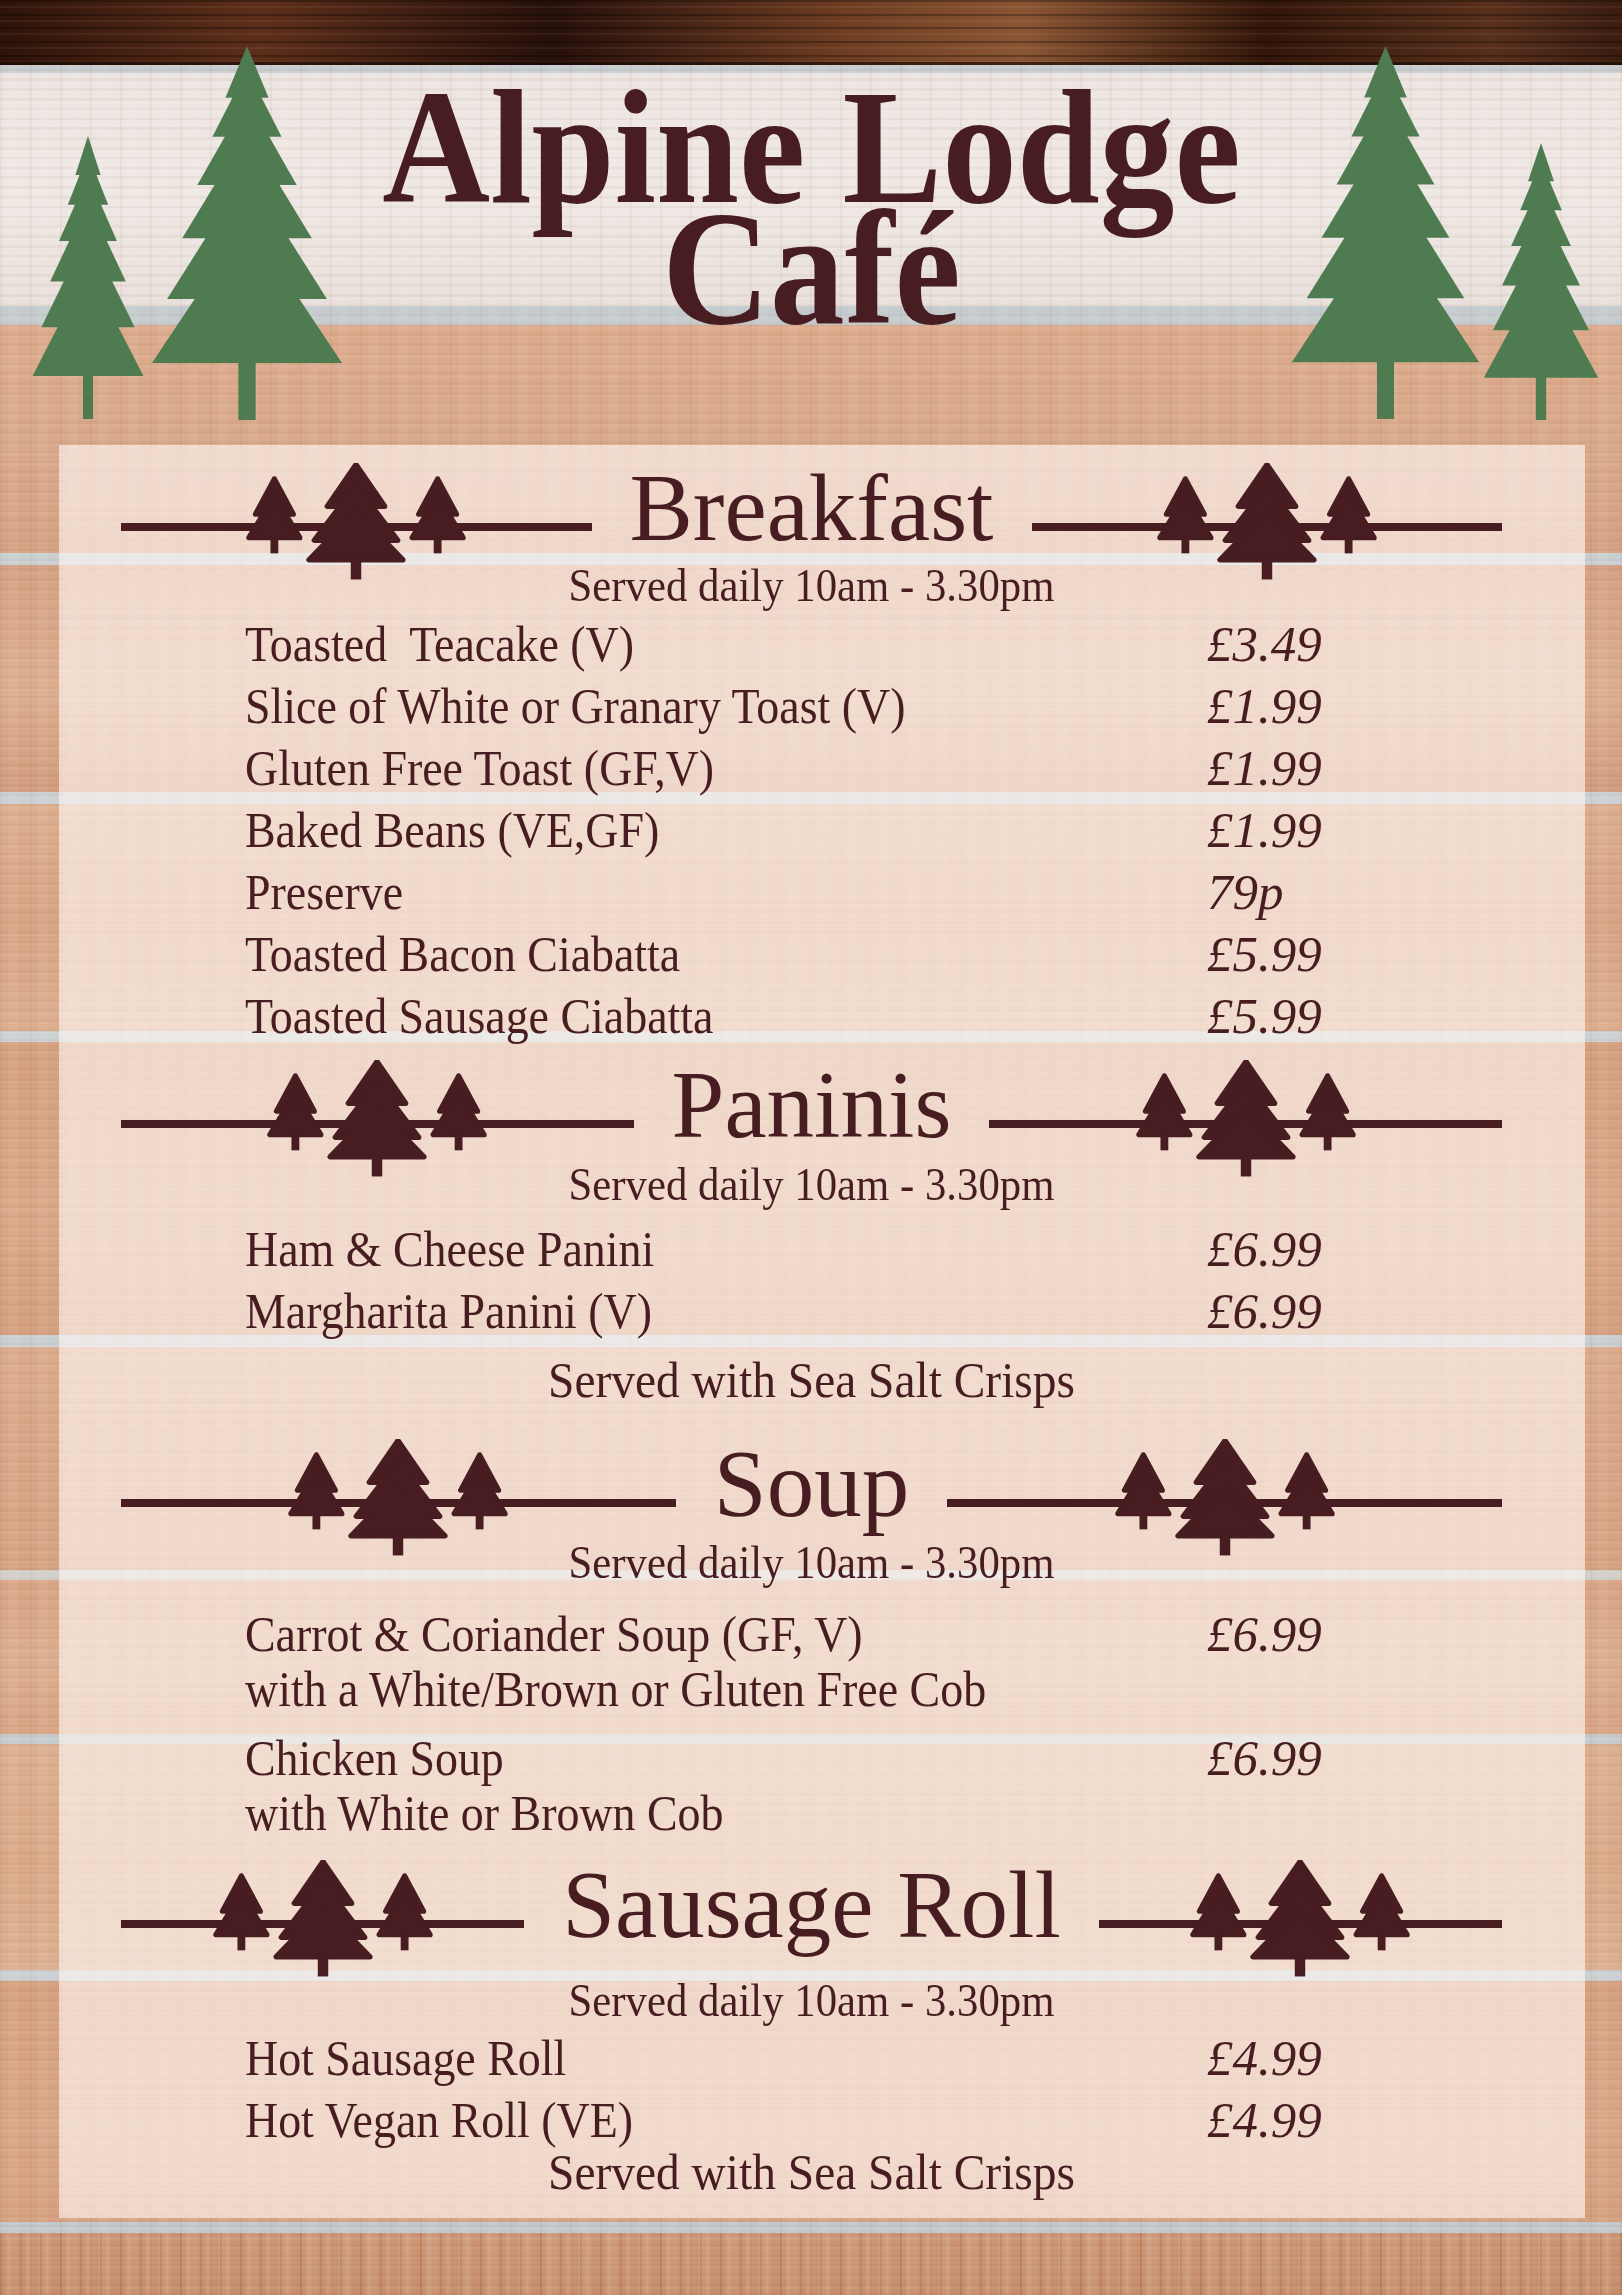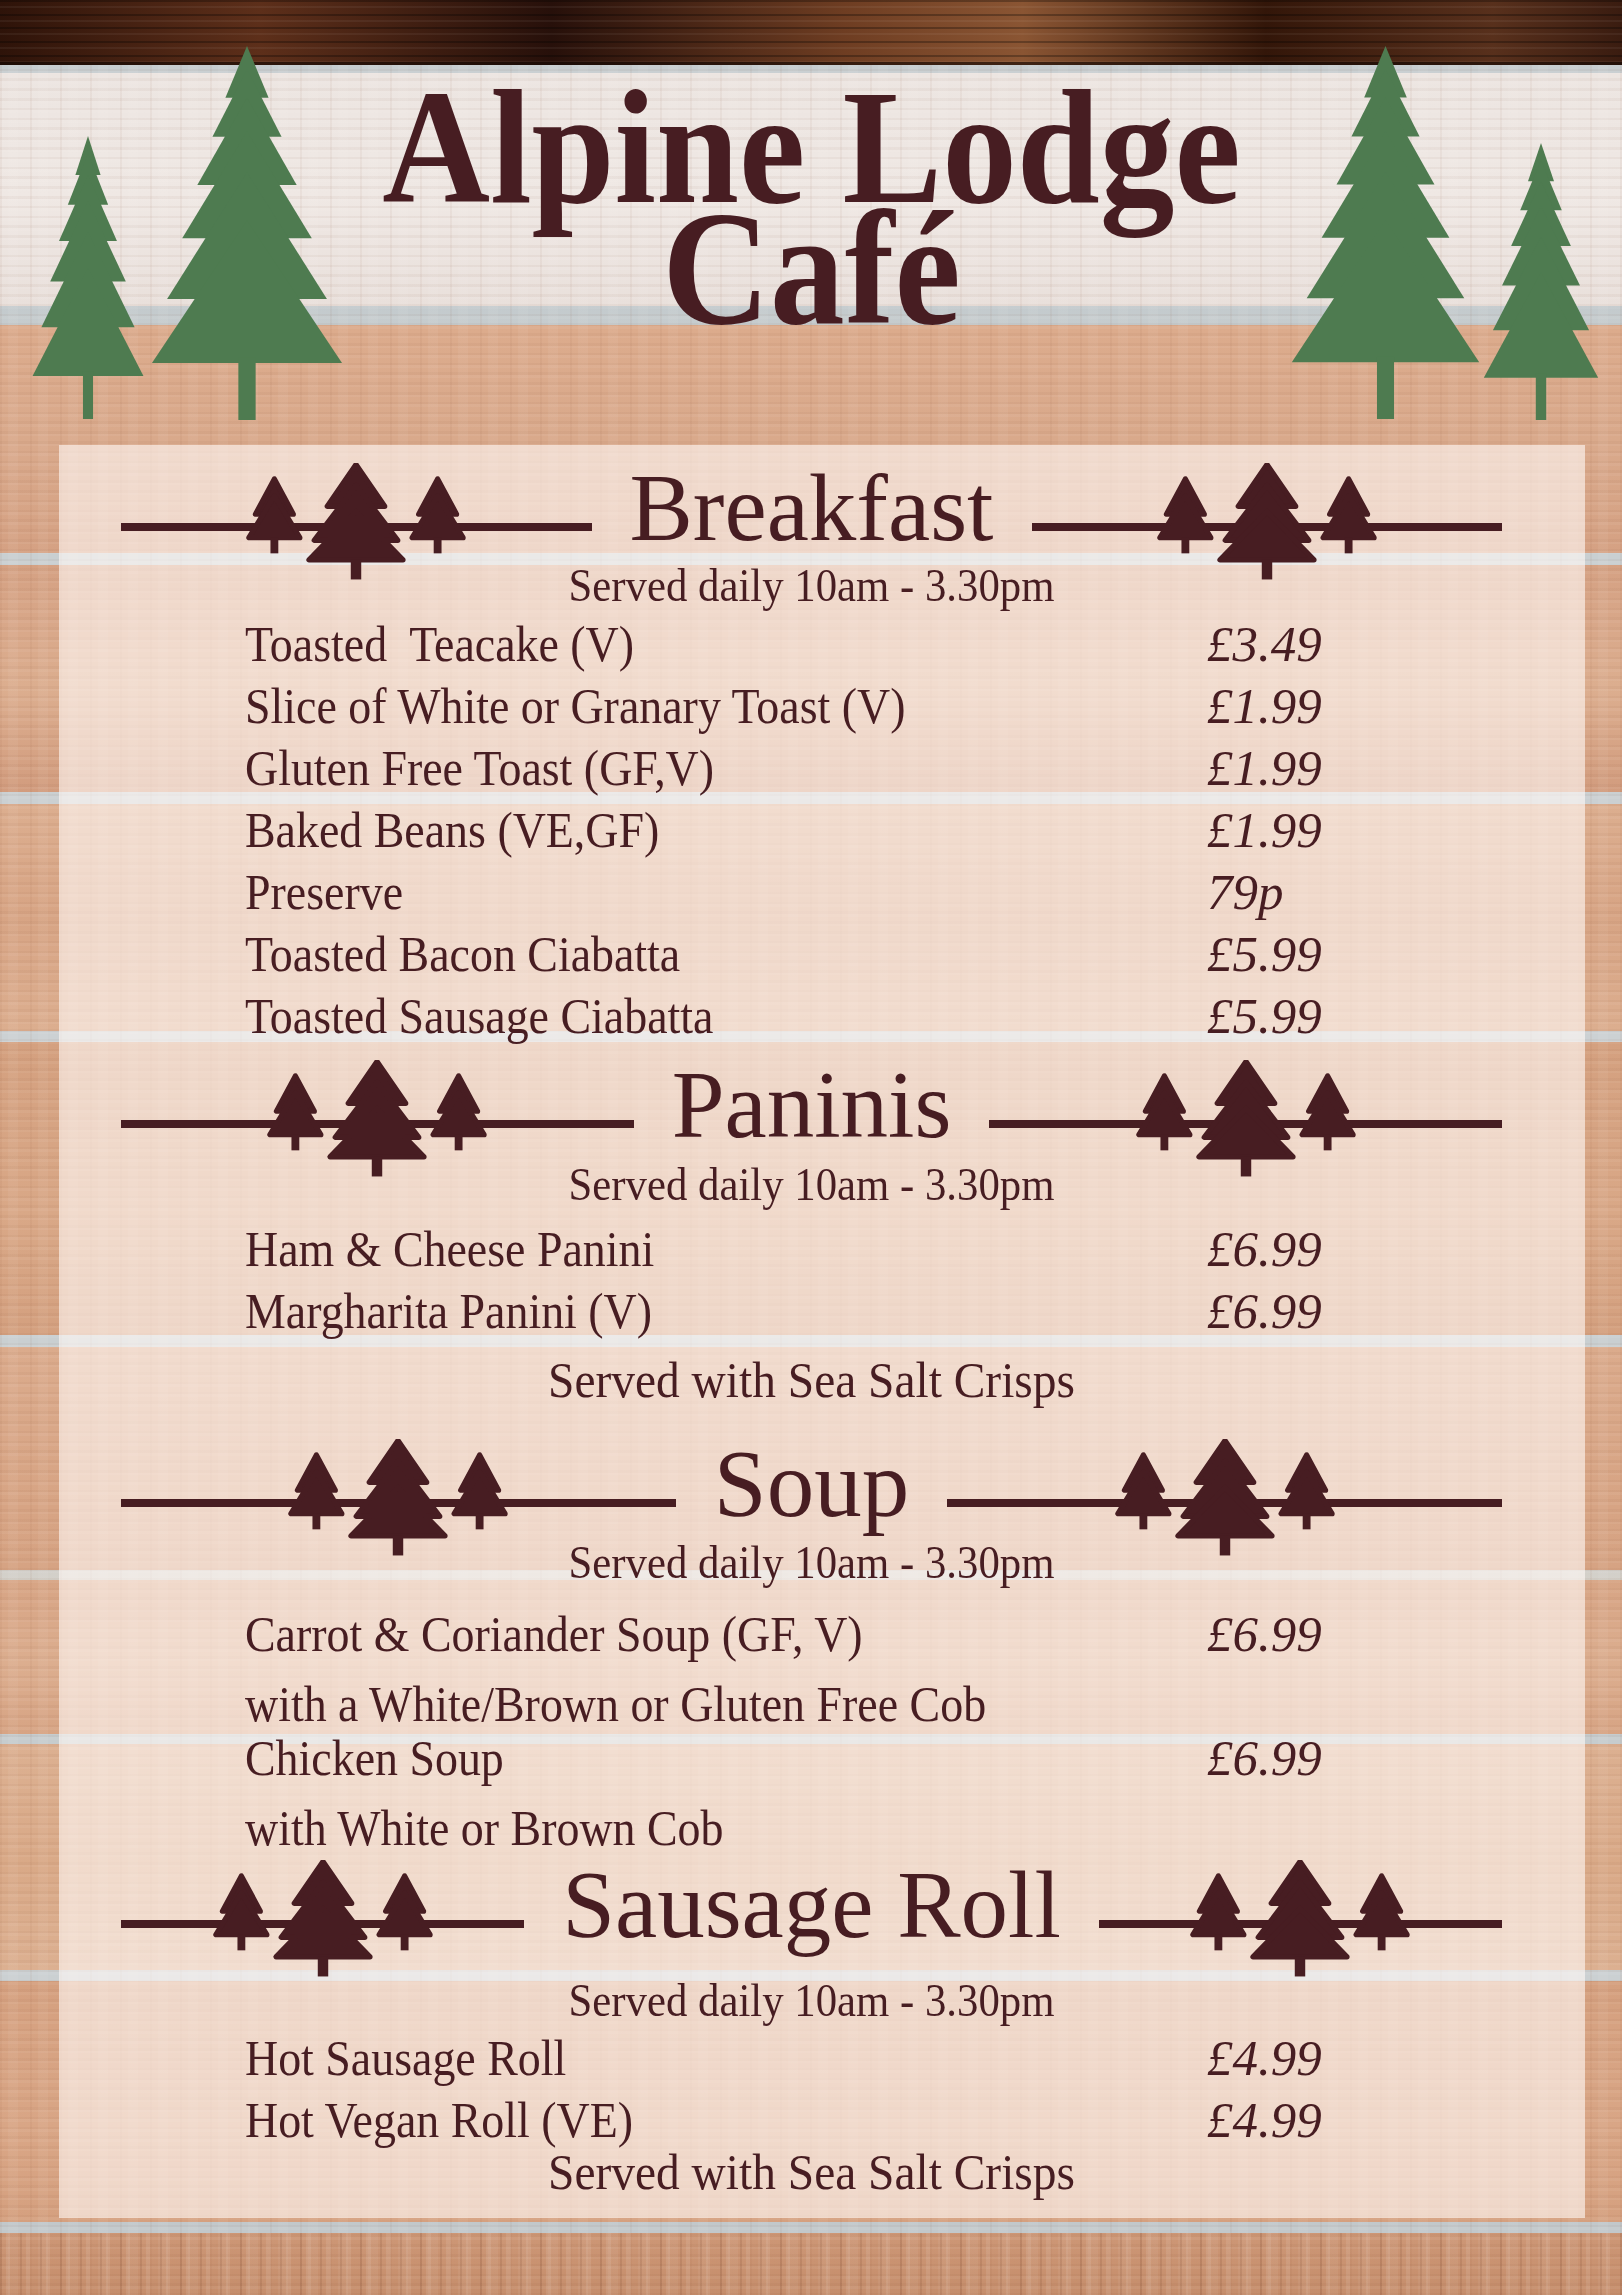--- a/index.html
+++ b/index.html
@@ -46,33 +46,33 @@
   .panel{position:absolute;left:59px;top:445px;width:1526px;height:1773px;background:rgba(255,249,246,.62);}
 
   
   .pine{position:absolute;color:#4e7b50;}
 
   
   .title-line{position:absolute;left:0;width:1623px;text-align:center;font-weight:bold;
     font-size:164px;line-height:164px;white-space:nowrap;transform:scaleX(.91);}
 
   
-  .divider{position:absolute;left:121px;right:121px;height:93px;display:flex;align-items:center;justify-content:space-between;gap:38px;}
+  .divider{position:absolute;left:121px;right:121px;height:93px;display:flex;align-items:center;justify-content:flex-end;gap:38px;}
   .sec-word{font-size:95px;line-height:93px;white-space:nowrap;}
   .deco{flex:1;height:8.5px;background:#471d22;position:relative;top:18.3px;}
   .deco svg{position:absolute;left:50%;top:50%;margin-left:-111px;margin-top:-64px;color:#471d22;}
 
   
   .subtitle{position:absolute;left:0;width:1623px;text-align:center;font-size:46px;line-height:46px;
     white-space:nowrap;transform:scaleX(.93);}
 
   
   .rows{position:absolute;left:0;width:1458px;}
   .row{position:relative;height:62px;}
-  .row.r75{height:49px;margin-top:15px;}
+  .row.r75{height:49px;}
   .nm{position:absolute;left:245px;top:0;line-height:62px;font-size:51px;white-space:pre;
     transform:scaleX(.9);transform-origin:0 50%;}
   .r75 .nm{line-height:49px;}
   .pr{position:absolute;left:1207px;top:0;line-height:62px;font-size:51px;white-space:nowrap;font-style:italic;}
   .ctr{position:absolute;left:0;width:1623px;top:0;line-height:62px;font-size:51px;text-align:center;
     white-space:nowrap;transform:scaleX(.93);}
 </style>
 </head>
 <body>
 

